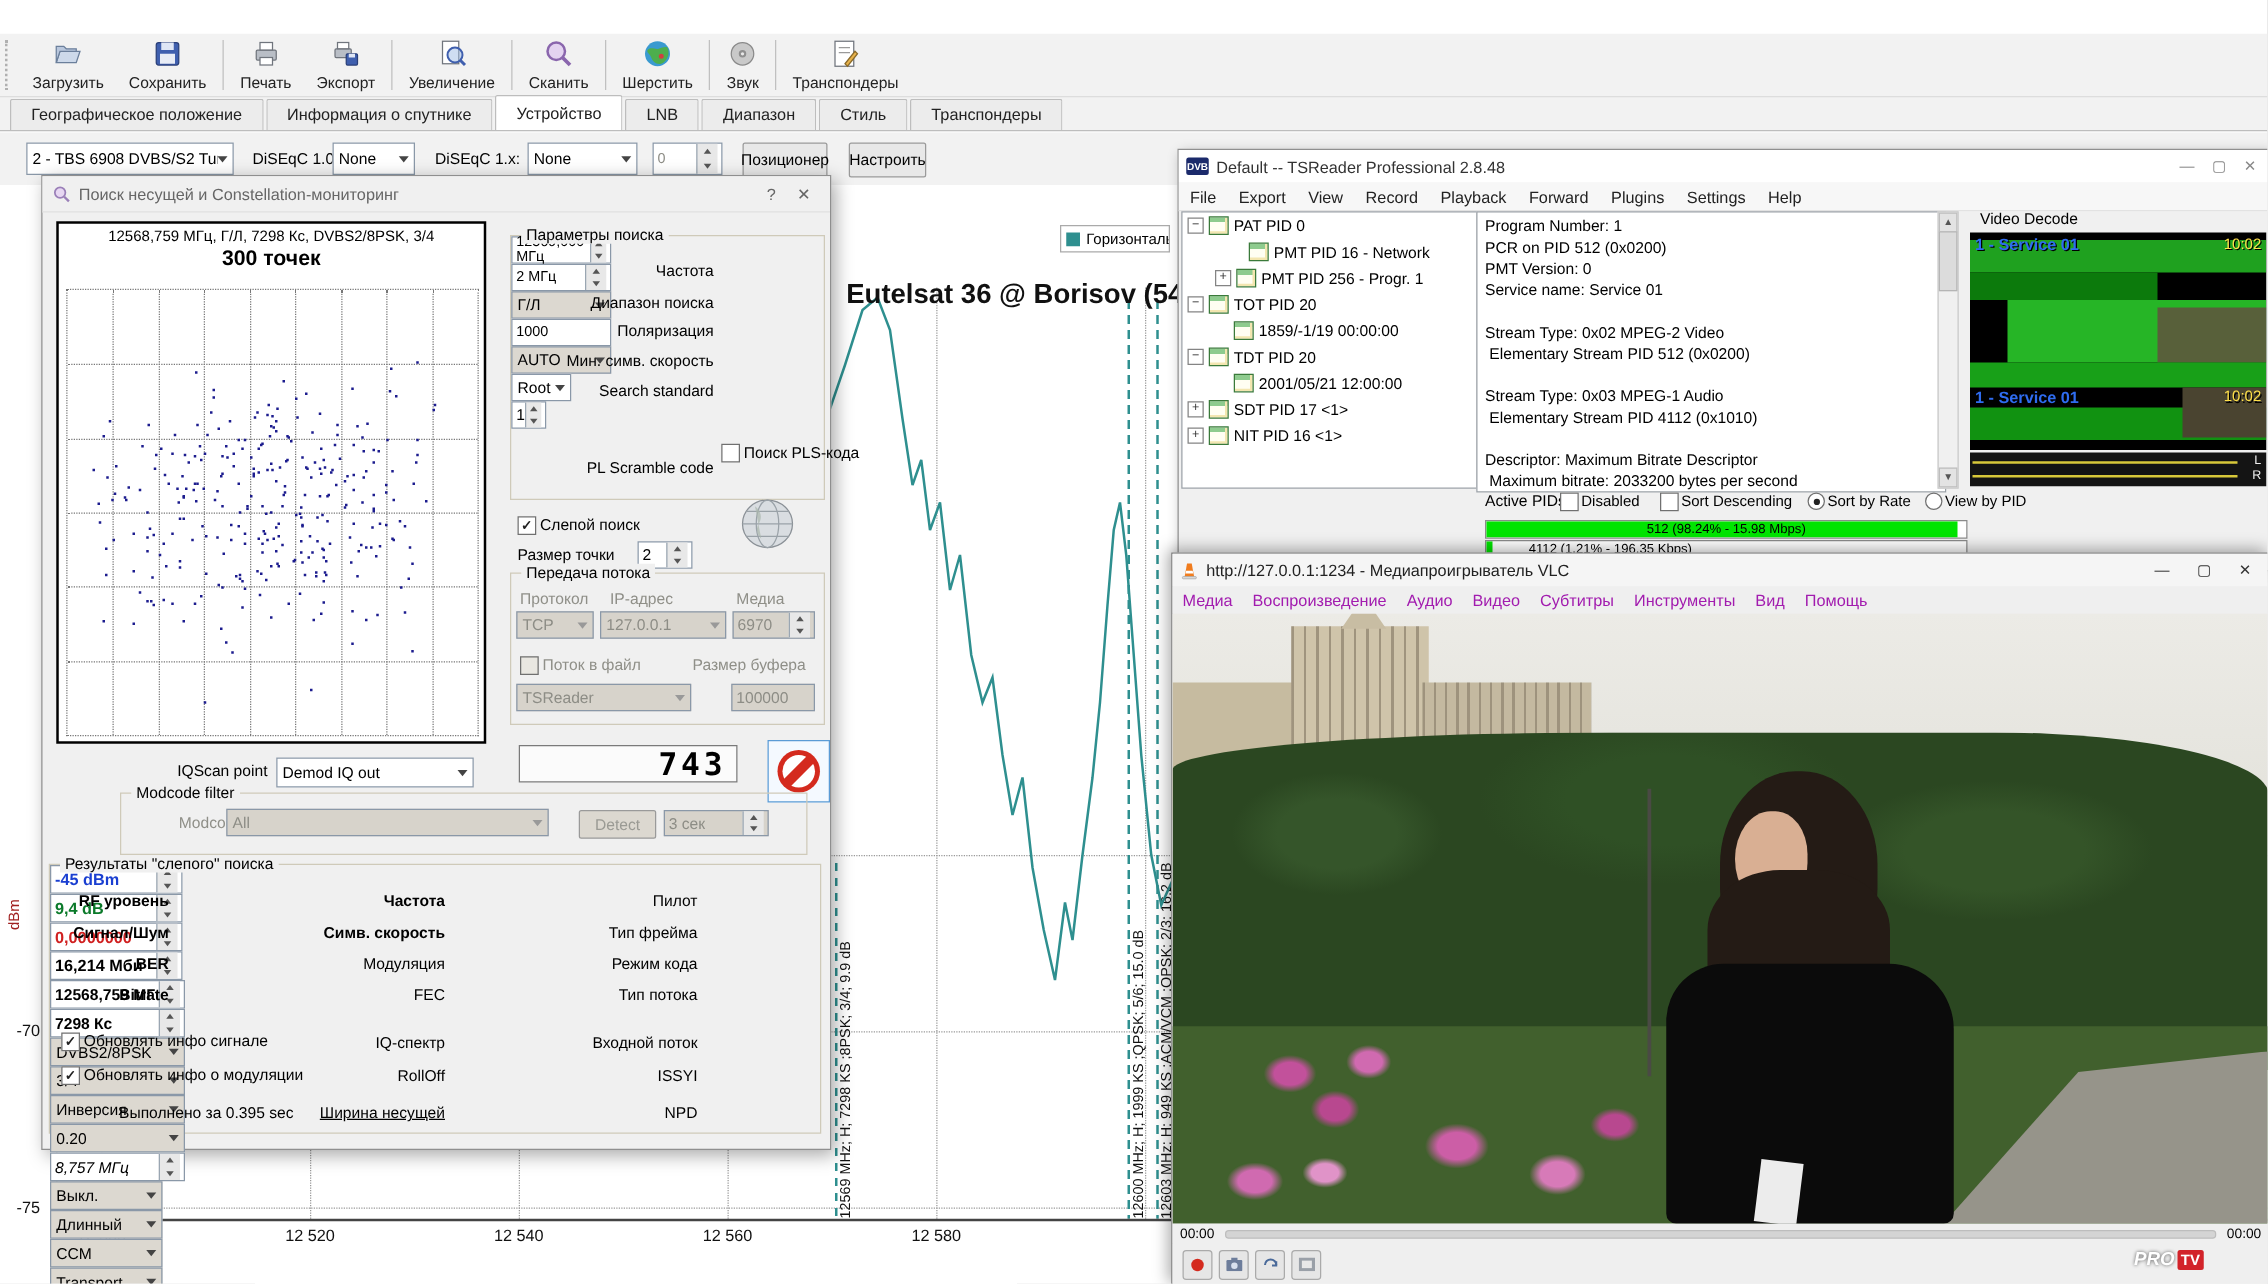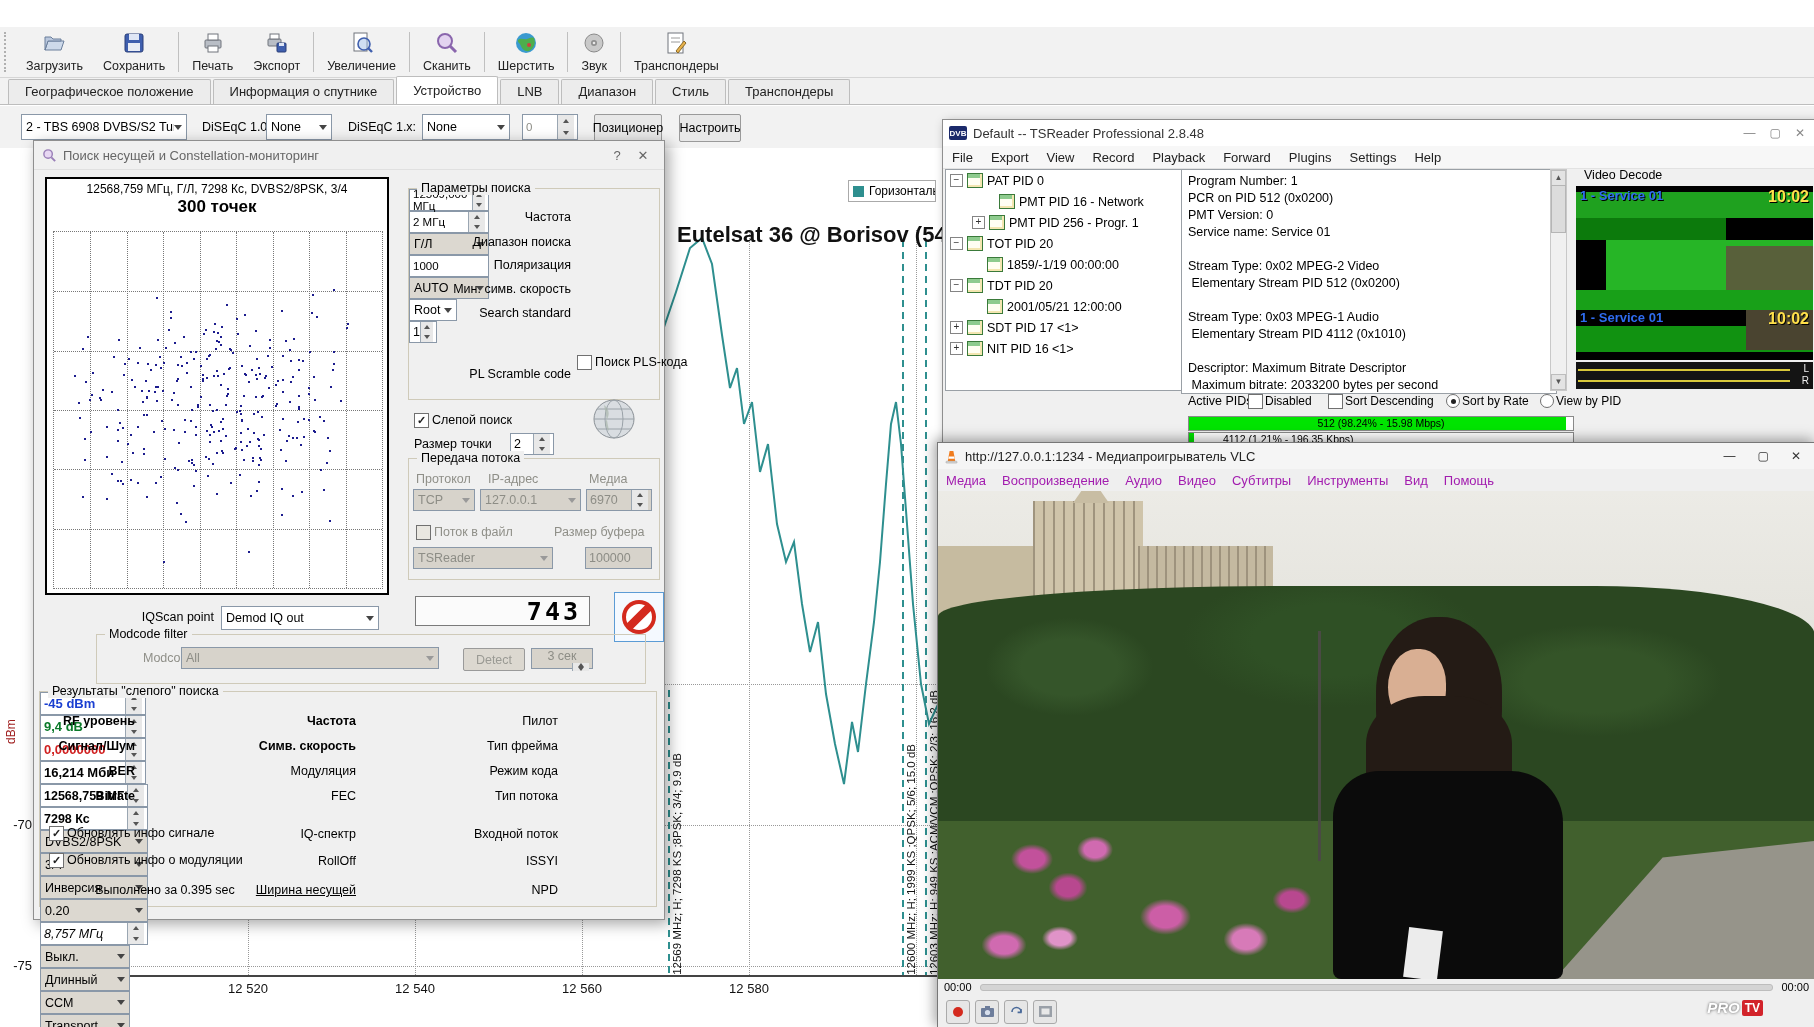--- a/index.html
+++ b/index.html
@@ -70,21 +70,21 @@
   
   #vlc{left:937px;top:442px;width:877px;height:585px;background:#efefef;border:1px solid #777;box-shadow:-3px -3px 12px rgba(0,0,0,.35);z-index:30;}
   #vlc .titlebar{position:absolute;left:0;top:0;right:0;height:26px;background:#f5f5f5;display:flex;align-items:center;gap:6px;padding-left:6px;font-size:13px;color:#222;}
   #vlc-menus{position:absolute;left:0;top:26px;right:0;height:22px;display:flex;align-items:center;font-size:13px;color:#a21caf;background:#efefef;}
   #vlc-menus span{padding:0 8px;}
   #vlc-video{position:absolute;left:0;top:48px;width:877px;height:488px;background:#e9e8e3;overflow:hidden;}
   .capbtn{width:22px;height:22px;background:#e6e6e6;border:1px solid #aaa;border-radius:3px;display:flex;align-items:center;justify-content:center;}
   
   #vd-video{position:absolute;left:633px;top:66px;width:237px;height:174px;background:#000;overflow:hidden;}
   .osd-svc{position:absolute;font-size:13px;font-weight:bold;color:#2f6cf0;text-shadow:1px 1px 0 #000;}
-  .osd-time{position:absolute;font-size:16px;font-weight:bold;color:#ffe04a;text-shadow:1px 1px 0 #000;}
+  .osd-time{position:absolute;font-size:12px;font-weight:normal;color:#ffe04a;text-shadow:1px 1px 0 #000;}
   .greenblk{position:absolute;}
   .pidbar{position:absolute;height:13px;border:1px solid #8a8a8a;background:#fff;font-size:10.5px;color:#000;overflow:hidden;}
   .pidbar .fill{position:absolute;left:0;top:0;bottom:0;background:#00e400;}
   .pidbar .txt{position:absolute;left:0;right:0;top:0;text-align:center;line-height:12px;}
 </style>
 </head>
 <body>
 
 <div id="screen">
 
@@ -693,21 +693,21 @@
     </div>
 
     <div class="group" style="left:62px;top:493px;width:548px;height:48px;">
       <span class="glabel">Modcode filter</span>
       <span class="lbl dis" style="position:absolute;left:10px;top:16px;margin-left:36px;">Modcode</span>
       <div class="combo dis" style="position:absolute;left:84px;top:12px;width:258px;height:22px;">
           <span>All</span>
           <span class="arr"></span>
         </div>
       <div class="btn dis" style="position:absolute;left:366px;top:13px;width:60px;height:21px;">Detect</div>
-      <div class="field dis" style="position:absolute;left:434px;top:13px;width:62px;height:21px;font-size:12.5px;flex-direction:column;">
+      <div class="field dis" style="position:absolute;left:434px;top:13px;width:84px;height:21px;font-size:12.5px;">
           <span>3 сек</span>
           <span class="spinner" style="margin-left:auto;">
             <i class="up"></i>
             <i class="dn"></i>
           </span>
         </div>
     </div>
 
     <div class="group" id="results-group" style="left:5px;top:550px;width:616px;height:214px;">
       <span class="glabel">Результаты "слепого" поиска</span>

